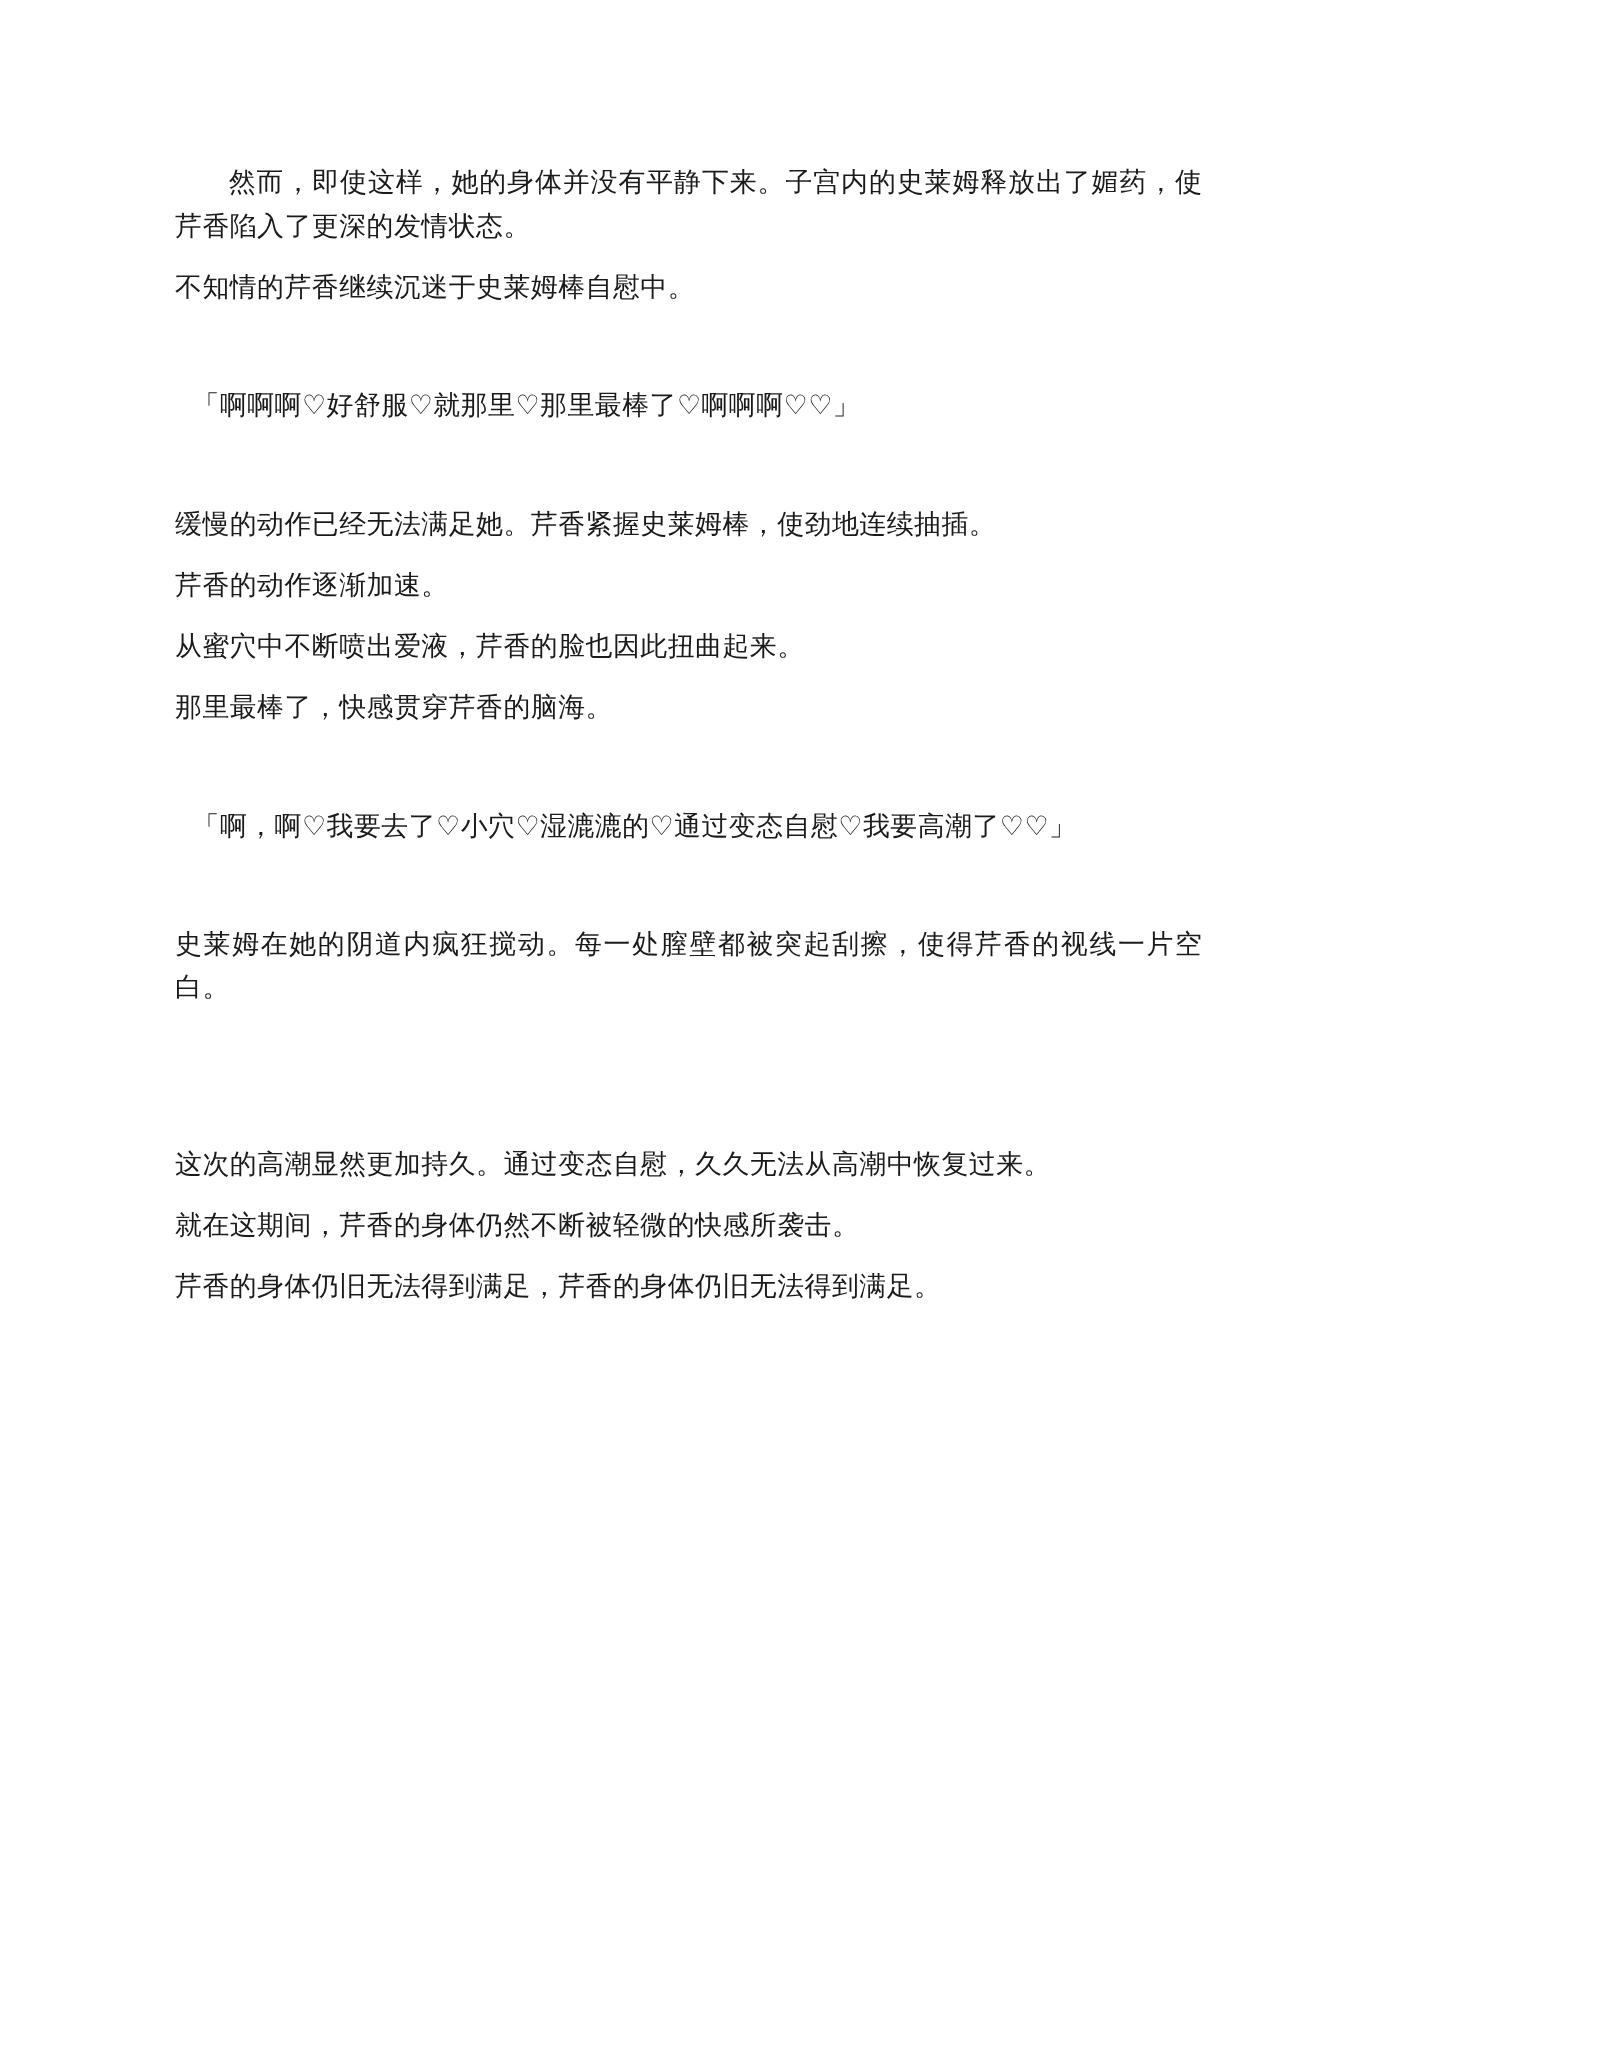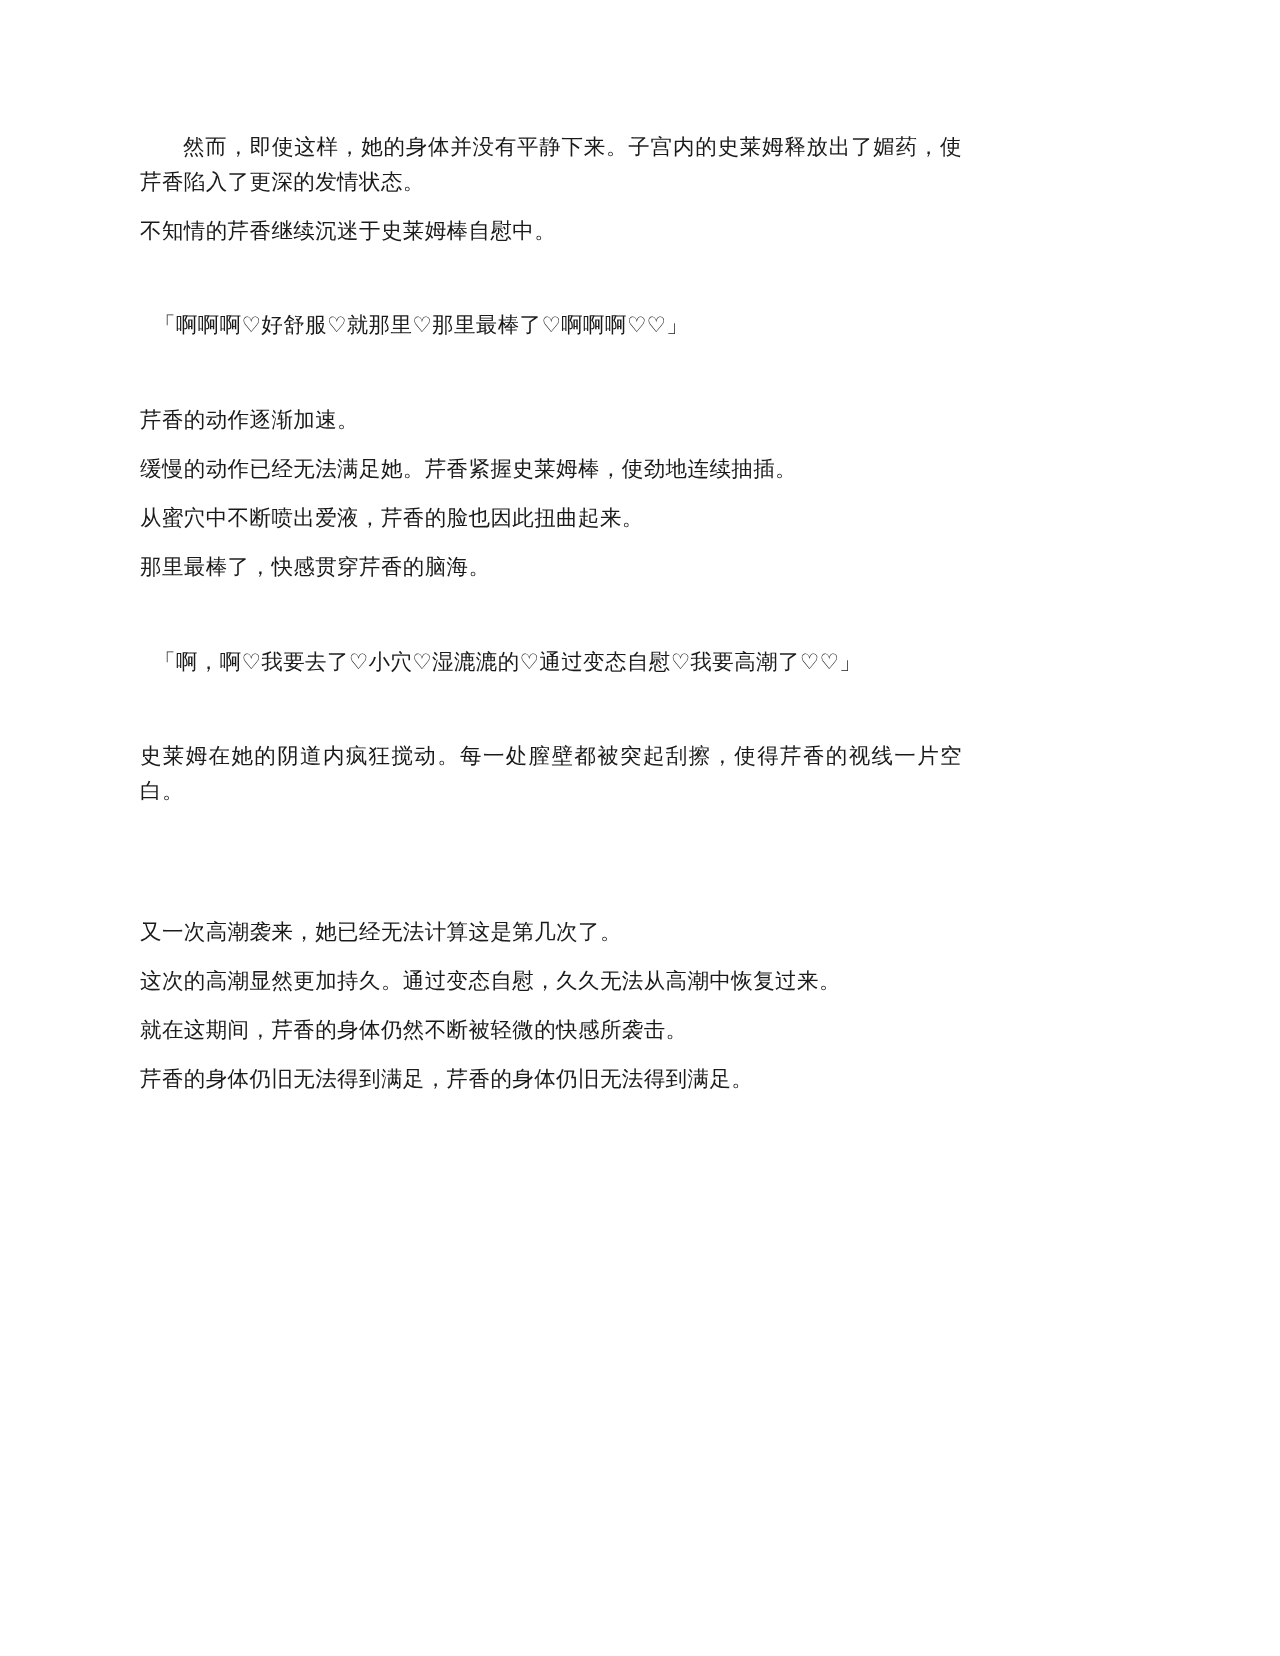--- a/index.html
+++ b/index.html
@@ -53,22 +53,22 @@
 
     <div class="gap-lg"></div>
 
     <div class="block">
       <p class="quote">「啊啊啊♡好舒服♡就那里♡那里最棒了♡啊啊啊♡♡」</p>
     </div>
 
     <div class="gap-lg"></div>
 
     <div class="block">
+      <p class="para">缓慢的动作已经无法满足她。芹香紧握史莱姆棒，使劲地连续抽插。</p>
       <p class="para">芹香的动作逐渐加速。</p>
-      <p class="para">缓慢的动作已经无法满足她。芹香紧握史莱姆棒，使劲地连续抽插。</p>
       <p class="para">从蜜穴中不断喷出爱液，芹香的脸也因此扭曲起来。</p>
       <p class="para">那里最棒了，快感贯穿芹香的脑海。</p>
     </div>
 
     <div class="gap-lg"></div>
 
     <div class="block">
       <p class="quote">「啊，啊♡我要去了♡小穴♡湿漉漉的♡通过变态自慰♡我要高潮了♡♡」</p>
     </div>
 
@@ -77,21 +77,20 @@
     <div class="block">
       <p class="para">史莱姆在她的阴道内疯狂搅动。每一处膣壁都被突起刮擦，使得芹香的视线一片空白。</p>
     </div>
 
     <div class="gap-lg"></div>
 
 
     <div class="gap-lg"></div>
 
     <div class="block">
-      <p class="para">又一次高潮袭来，她已经无法计算这是第几次了。</p>
       <p class="para">这次的高潮显然更加持久。通过变态自慰，久久无法从高潮中恢复过来。</p>
       <p class="para">就在这期间，芹香的身体仍然不断被轻微的快感所袭击。</p>
       <p class="para">芹香的身体仍旧无法得到满足，芹香的身体仍旧无法得到满足。</p>
     </div>
 
     <div class="gap-lg"></div>
 
 
   </div>
 </div>

